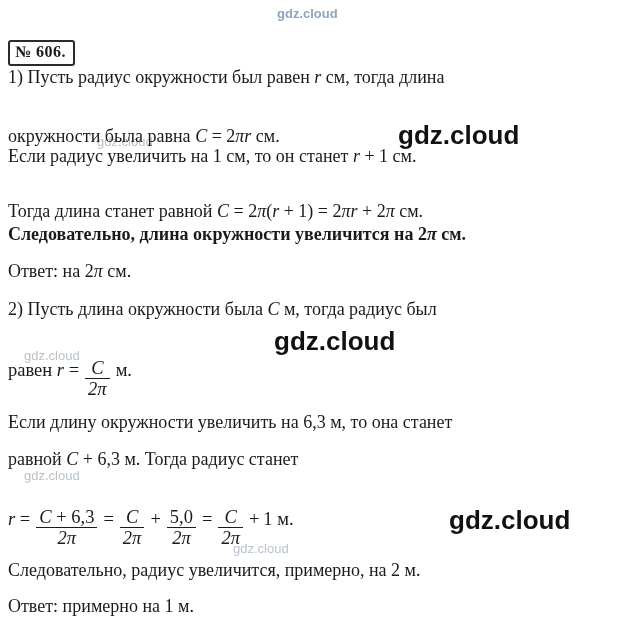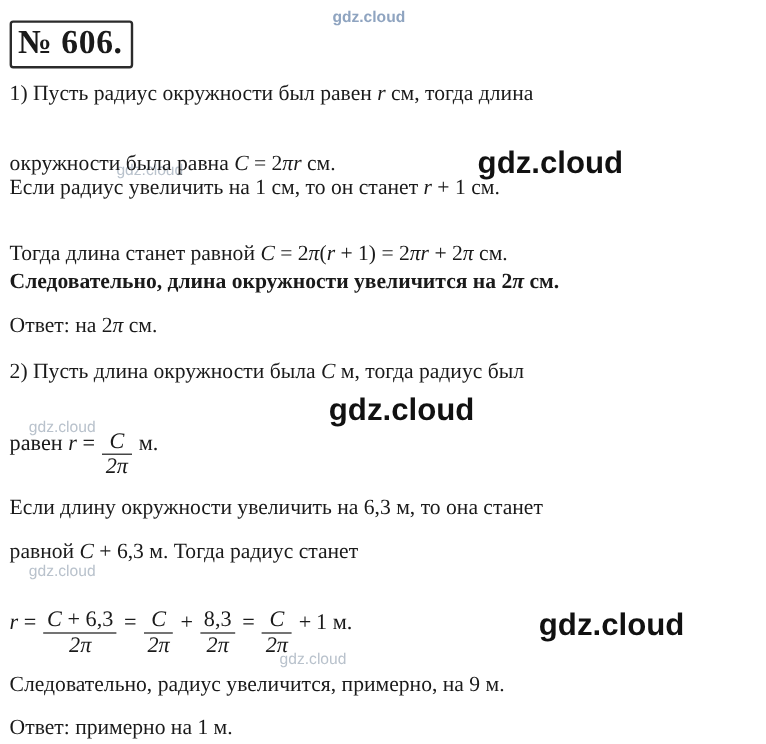--- a/index.html
+++ b/index.html
@@ -31,25 +31,25 @@
   .wm-dark {
     color: #111111;
     font-weight: bold;
     font-family: "Liberation Sans", sans-serif;
   }
 
   
   .task-number {
     position: absolute;
     left: 8px;
-    top: 17px;
+    top: 40px;
     border: 2px solid #2b2b2b;
     border-radius: 3px;
     padding: 1px 7px 3px 5px;
-    font-size: 28px;
+    font-size: 16px;
     font-weight: bold;
     font-family: "Liberation Serif", serif;
     letter-spacing: 0.5px;
     background: #fff;
   }
 
   
   .line {
     position: absolute;
     left: 8px;
@@ -151,33 +151,33 @@
     <span class="num"><span class="mathvar">C</span> + 6,3</span>
     <span class="den mathvar">2π</span>
   </span>
   <span class="sym">=</span>
   <span class="frac">
     <span class="num mathvar">C</span>
     <span class="den mathvar">2π</span>
   </span>
   <span class="sym">+</span>
   <span class="frac">
-    <span class="num">8,3</span>
+    <span class="num">5,0</span>
     <span class="den mathvar">2π</span>
   </span>
   <span class="sym">=</span>
   <span class="frac">
     <span class="num mathvar">C</span>
     <span class="den mathvar">2π</span>
   </span>
   <span class="sym">+</span>
   <span class="sym">1 м.</span>
 </div>
 
-<div class="line" style="top:561px;">Следовательно, радиус увеличится, примерно, на 9 м.</div>
+<div class="line" style="top:561px;">Следовательно, радиус увеличится, примерно, на 2 м.</div>
 
 <div class="line" style="top:597px;">Ответ: примерно на 1 м.</div>
 
 <div class="wm wm-dark" style="left:398px; top:120px; font-size:26px;">gdz.cloud</div>
 
 <div class="wm wm-dark" style="left:274px; top:326px; font-size:26px;">gdz.cloud</div>
 
 <div class="wm wm-dark" style="left:449px; top:505px; font-size:26px;">gdz.cloud</div>
 
 </body></html>

